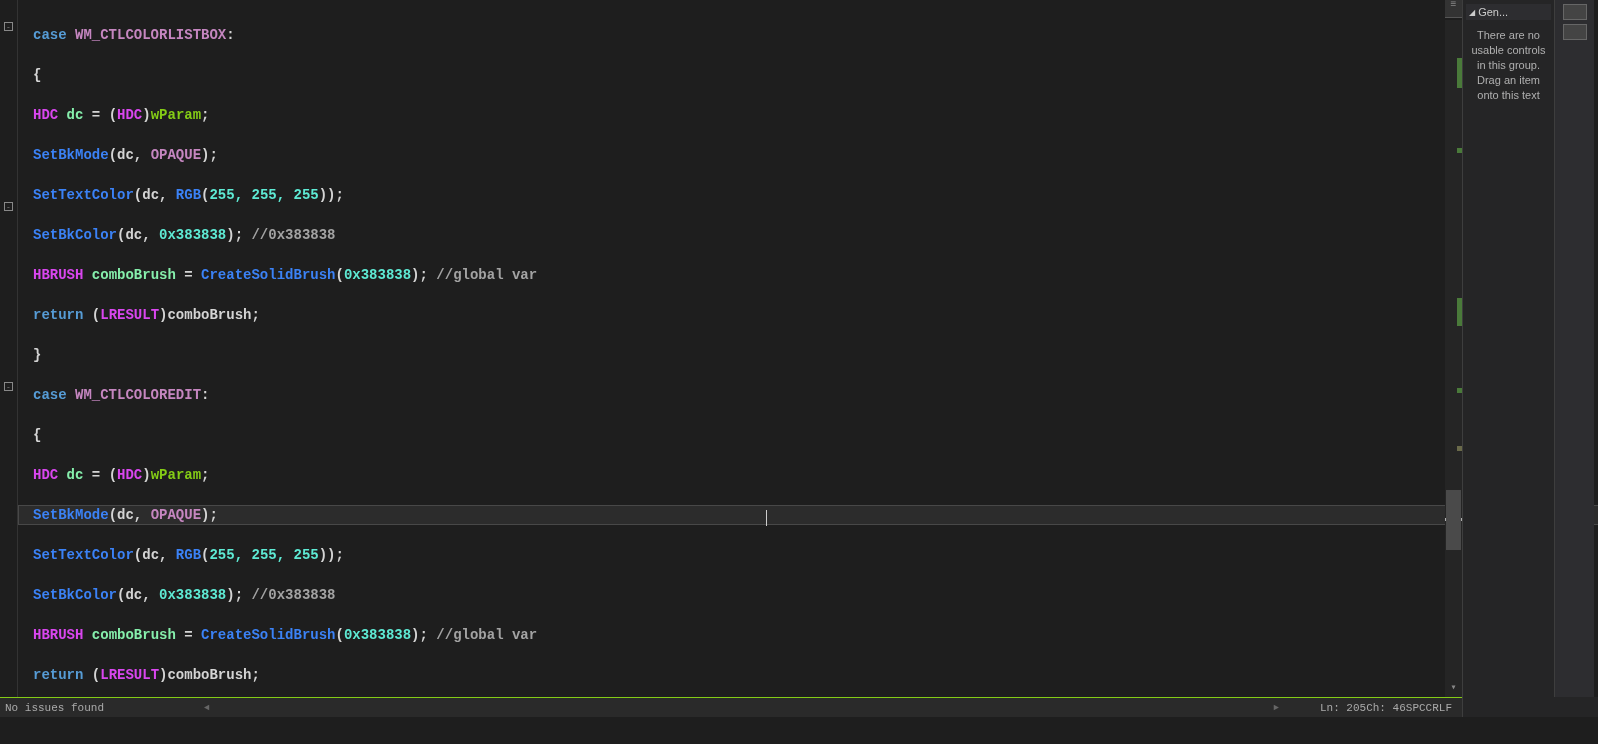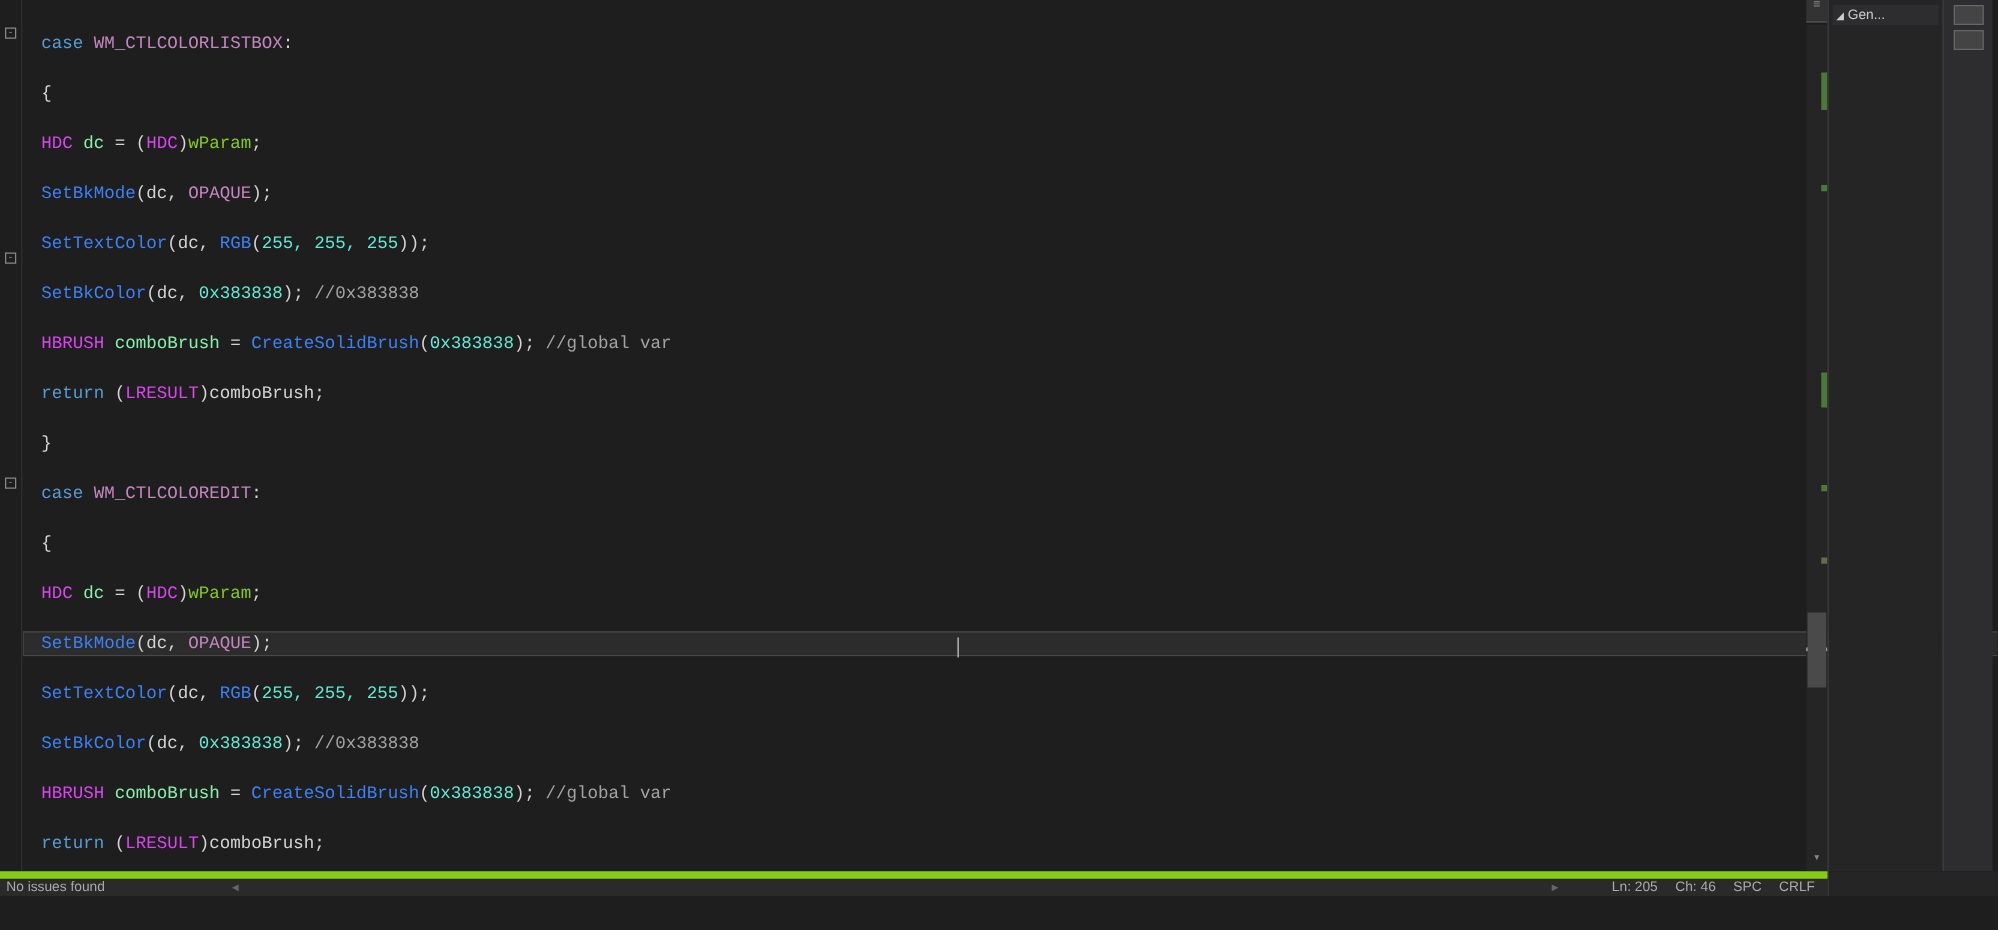--- a/index.html
+++ b/index.html
@@ -41,20 +41,21 @@
       color: #888;
     }
     .code-area {
       flex: 1;
       background: #1e1e1e;
       padding: 5px 16px 0 15px;
       line-height: 20px;
       position: relative;
       overflow: hidden;
       white-space: pre;
+      font-weight: bold;
     }
     .code-line {
       display: flex;
       height: 20px;
       position: relative;
     }
     .highlighted-line {
       background: rgba(80,80,80,0.3);
       box-shadow: inset 0 0 0 1px rgba(100,100,100,0.5);
       margin-left: -15px;
@@ -179,43 +180,42 @@
       background: #252526;
       border-left: 1px solid #3e3e3e;
     }
     .status-bar {
       position: absolute;
       bottom: 27px;
       left: 0;
       width: 1462px;
       height: 20px;
       background: #2a2a2a;
-      border-top: 6px solid #84cc16;
+      border-top: 1px solid #84cc16;
       display: flex;
       align-items: center;
-      font-family: Liberation Sans, sans-serif;
+      font-family: Liberation Mono, monospace;
       font-size: 11px;
       color: #aaa;
     }
     .status-left {
       flex: 1;
       padding-left: 5px;
       display: flex;
       align-items: center;
     }
     .status-nav {
       color: #666;
       font-size: 9px;
       margin-left: 100px;
     }
     .status-right {
       display: flex;
       align-items: flex-end;
       padding-right: 10px;
-      gap: 14px;
       margin-left: 16px;
     }
     .bottom-strip {
       position: absolute;
       bottom: 0;
       left: 0;
       width: 100%;
       height: 27px;
       background: #1e1e1e;
     }
@@ -291,20 +291,21 @@
 </div>
 <div class="scrollbar-thumb"></div>
 <div class="scroll-arrow down">▾</div>
 
 <div class="right-panel">
   <div class="toolbox-panel">
     <div class="toolbox-header">
       <span class="toolbox-arrow">◢</span>
       <span>Gen...</span>
     </div>
+    <div class="toolbox-message">There are no usable controls in this group. Drag an item onto this text</div>
   </div>
   <div class="toolbox-icons">
     <div class="toolbox-icon"></div>
     <div class="toolbox-icon"></div>
   </div>
 </div>
 <div class="right-panel-bottom"></div>
 
 <div class="status-bar">
   <div class="status-left">

